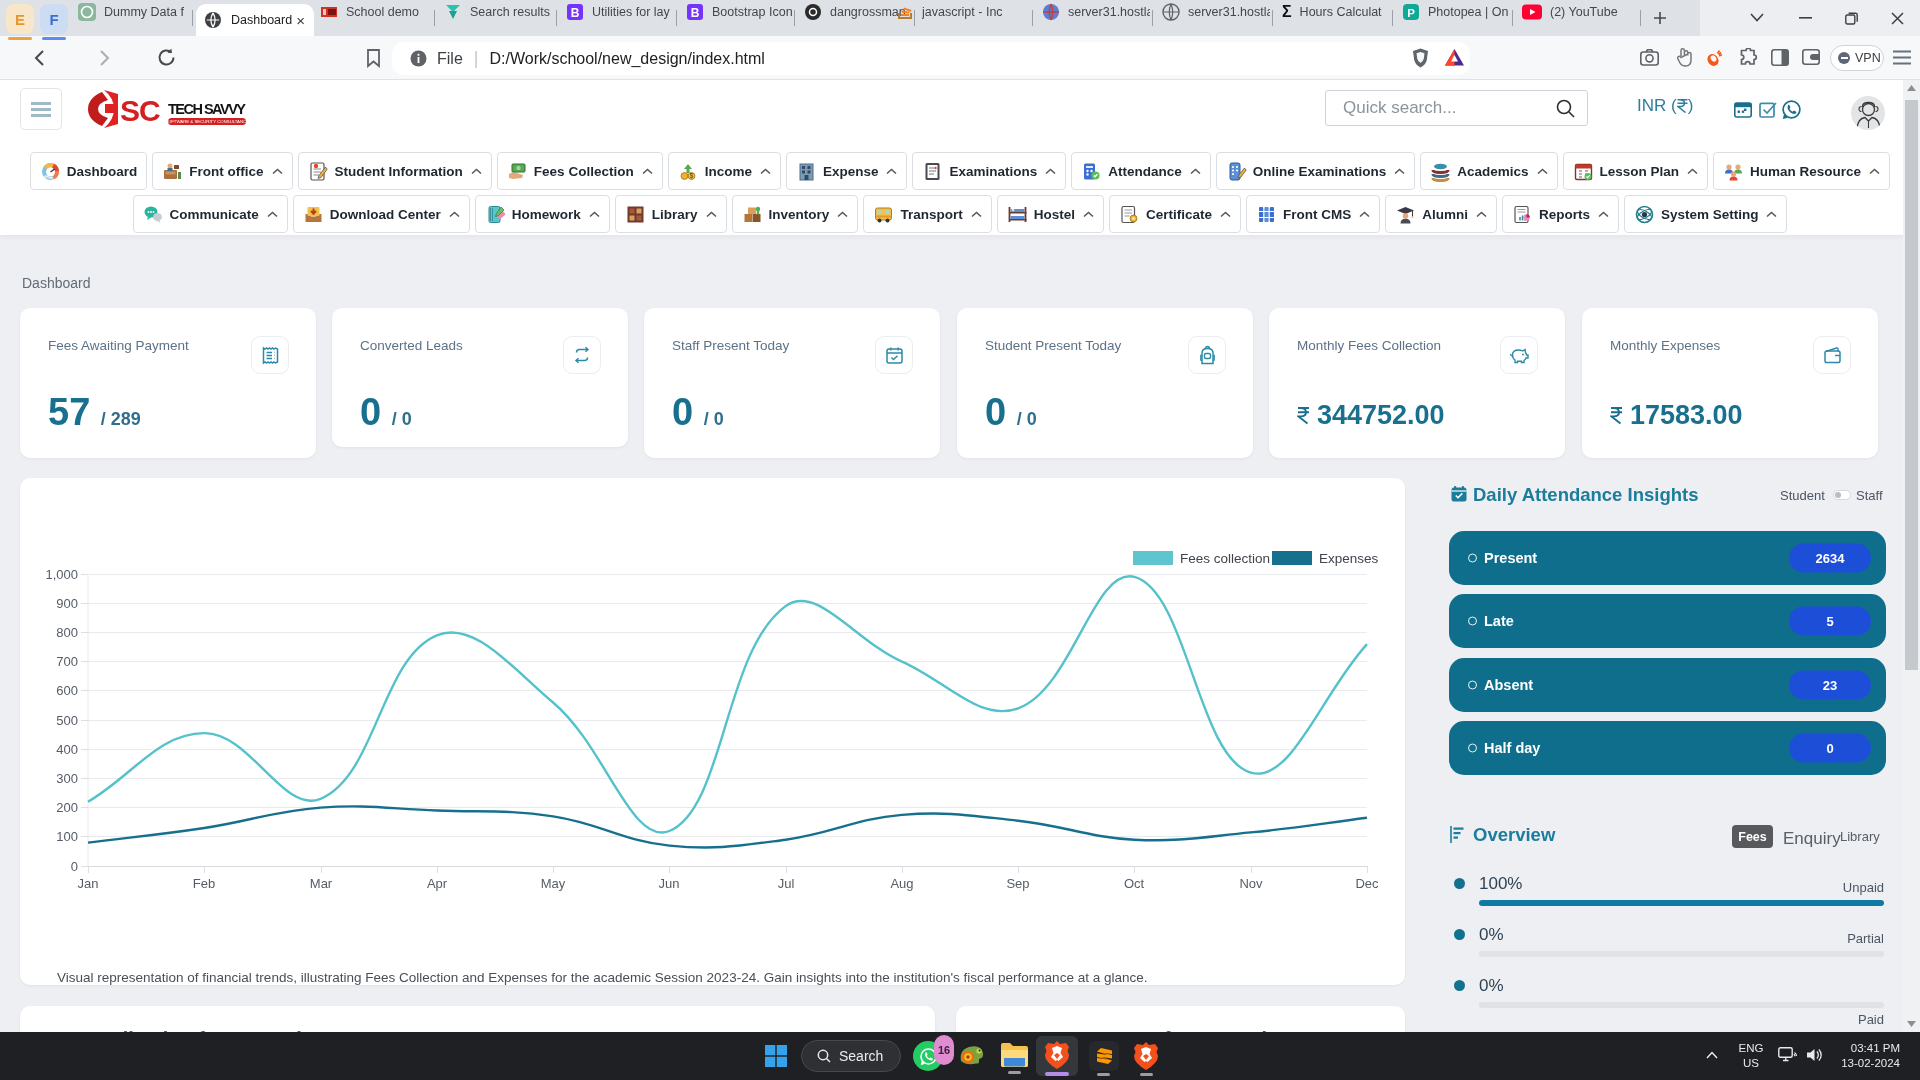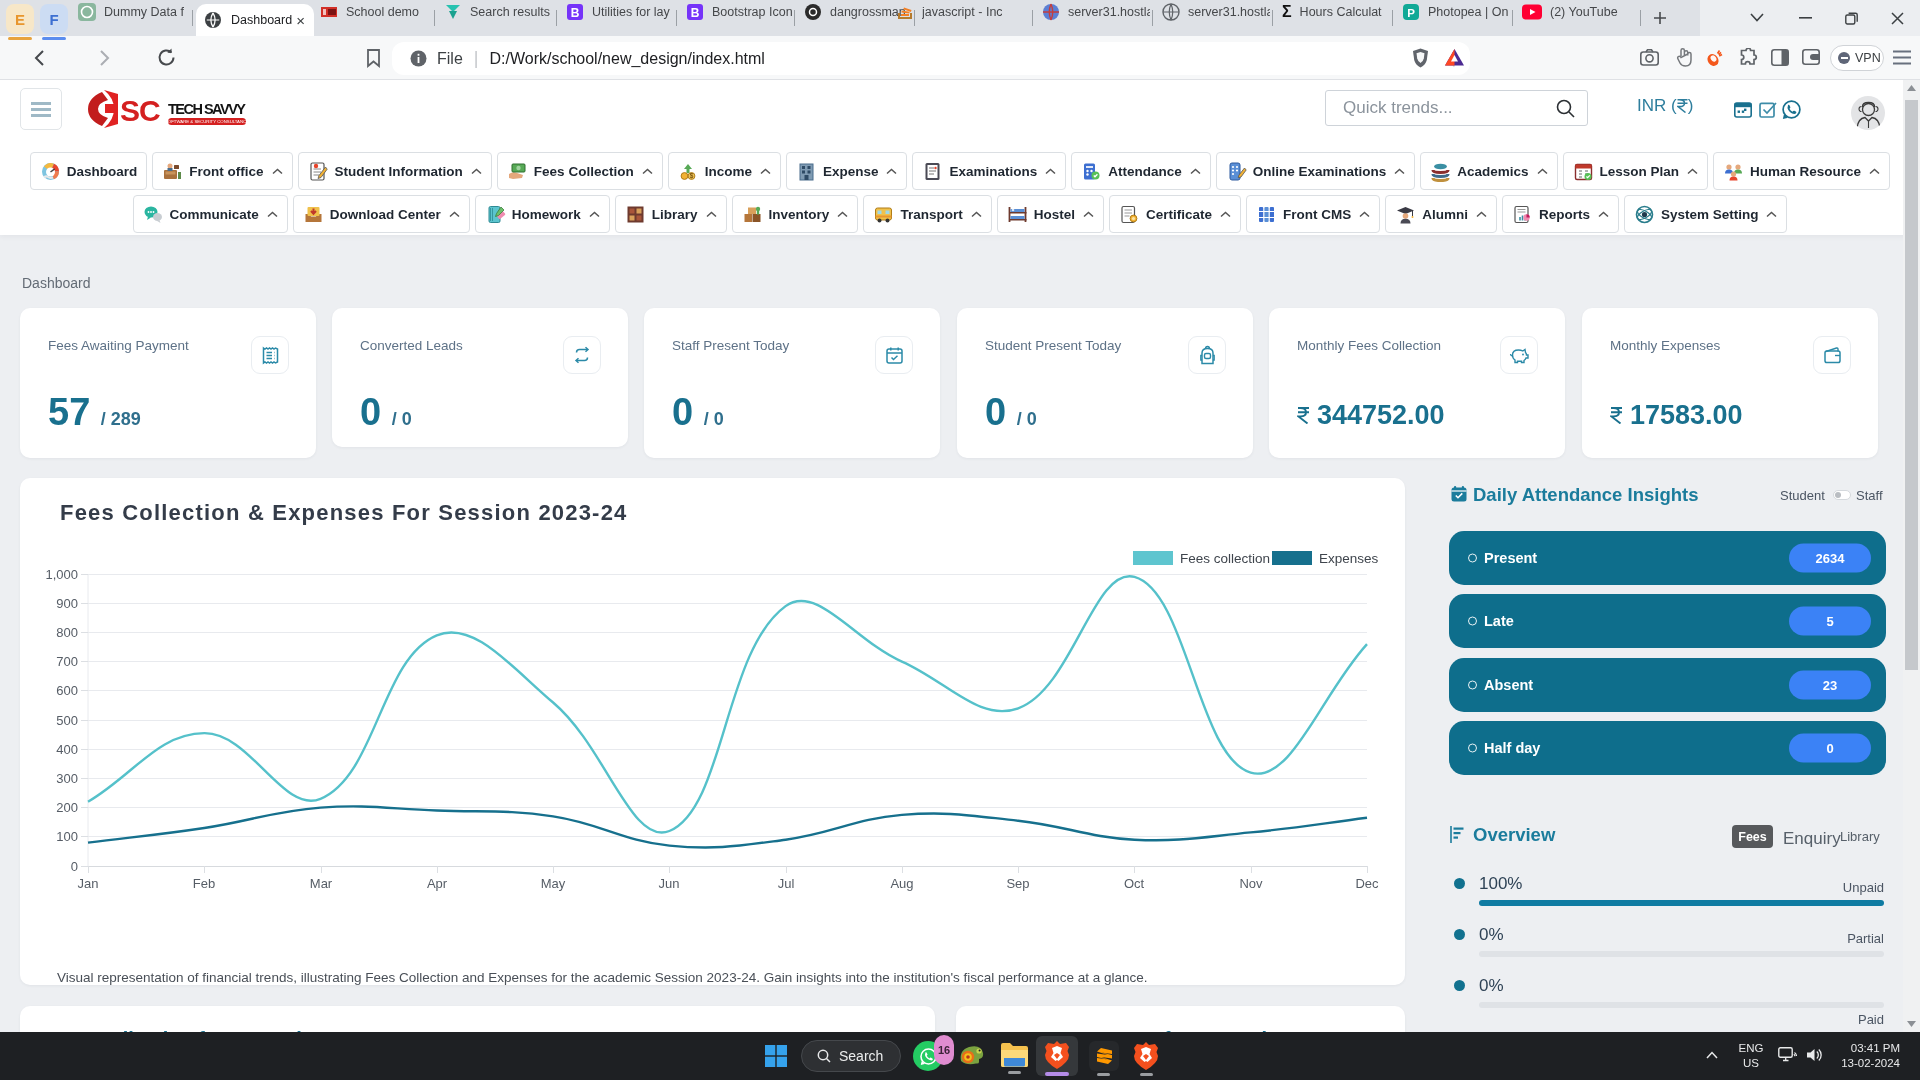--- a/index.html
+++ b/index.html
@@ -27,21 +27,21 @@
 .card { position:absolute; background:#fff; border-radius:10px; box-shadow:0 1px 3px rgba(40,50,60,.06); }
 .scard-title { position:absolute; left:28px; top:30px; font-size:13.5px; color:#5e7287; }
 .icobox { position:absolute; right:27px; top:28px; width:38px; height:38px; border:1px solid #e9edf1; border-radius:9px; display:flex; align-items:center; justify-content:center; }
 .bignum { position:absolute; left:28px; top:83px; font-size:38px; font-weight:bold; color:#19708e; }
 .bignum small { font-size:18px; font-weight:bold; color:#2f6f8d; }
 .rupee-amt { position:absolute; left:28px; top:92px; font-size:27px; font-weight:bold; color:#19708e; display:flex; align-items:center; gap:7px; }
 
 .apill { position:absolute; left:1449px; width:437px; height:54px; background:#0e6e8c; border-radius:15px; }
 .apill .lbl { position:absolute; left:35px; top:50%; transform:translateY(-50%); color:#fff; font-weight:bold; font-size:14.5px; }
 .apill .ring { position:absolute; left:19px; top:50%; transform:translateY(-50%); width:9px; height:9px; border:1.6px solid rgba(255,255,255,.9); border-radius:50%; }
-.apill .badge { position:absolute; right:15px; top:50%; transform:translateY(-50%); width:82px; height:29px; background:#3b82f6; border-radius:15px; color:#fff; font-weight:bold; font-size:13px; display:flex; align-items:center; justify-content:center; }
+.apill .badge { position:absolute; right:15px; top:50%; transform:translateY(-50%); width:82px; height:29px; background:#1d4ed8; border-radius:15px; color:#fff; font-weight:bold; font-size:13px; display:flex; align-items:center; justify-content:center; }
 .ovrow-pct { font-size:17px; color:#2f4356; position:absolute; }
 .ovrow-lab { font-size:13px; color:#4b5563; position:absolute; }
 .ovbar { position:absolute; left:1479px; width:405px; height:6px; border-radius:3px; background:#dfe2e6; }
 .ovdot { position:absolute; width:11px; height:11px; border-radius:50%; background:#11718f; }
 
 #taskbar { position:absolute; left:0; top:1032px; width:1920px; height:48px; background:#1e2023; }
 
 #sbar { position:absolute; left:1903px; top:80px; width:17px; height:952px; background:#f0f1f2; }
 #sthumb { position:absolute; left:1905px; top:100px; width:13px; height:570px; background:#c5c8cc; border-radius:0px; }
 </style>
@@ -264,21 +264,21 @@
       <path d="M18 4 Q4 10 4 21 Q4 32 18 38 L24 30 Q14 27 14 21 Q14 15 24 12 Z" fill="#c21d1d"></path>
       <path d="M20 2 L34 6 L34 36 L20 40 Q30 32 30 21 Q30 10 20 2 Z" fill="#e02222"></path>
       <rect x="21" y="16" width="12" height="9" fill="#e02222"></rect>
       <text x="36" y="33" font-size="30" font-weight="bold" fill="#d42020" font-family="Liberation Sans" letter-spacing="-1">SC</text>
       <text x="84" y="26" font-size="14.5" font-weight="bold" fill="#141414" font-family="Liberation Sans" textLength="78">TECH SAVVY</text>
       <rect x="84" y="30" width="78" height="7" rx="3.5" fill="#d42020"></rect>
       <text x="123" y="35.3" font-size="4.3" fill="#fff" text-anchor="middle" font-family="Liberation Sans">SOFTWARE &amp; SECURITY CONSULTANCY</text>
     </svg>
 
     <div class="abs" style="left:1325px; top:10px; width:263px; height:36px; border:1px solid #ced3d9; border-radius:3px; display:flex; align-items:center;">
-      <span style="margin-left:17px; font-size:17px; color:#8b939c;">Quick trends...</span>
+      <span style="margin-left:17px; font-size:17px; color:#8b939c;">Quick search...</span>
       <svg style="margin-left:auto; margin-right:12px;" width="19" height="19" viewBox="0 0 19 19">
           <circle cx="8" cy="8" r="6.5" fill="none" stroke="#2b2f33" stroke-width="1.6"></circle>
           <path d="M13 13 L18 18" stroke="#2b2f33" stroke-width="1.6"></path>
         </svg>
     </div>
 
     <div class="abs" style="left:1637px; top:16px; font-size:17px; color:#2e7e9d;">INR (<svg width="11" height="14" viewBox="0 0 11 14" style="vertical-align:-2px;">
           <path d="M0.5 0.8 H10.5 M0.5 4.2 H10.5 M2.5 0.8 Q7.5 0.8 7.5 4.2 Q7.5 7.6 2.5 7.6 H1 L8.5 13.5" fill="none" stroke="#2e7e9d" stroke-width="1.5"></path>
         </svg>)</div>
 
@@ -598,21 +598,20 @@
             <rect x="2" y="5" width="15" height="11.5" rx="1.8" fill="none" stroke="#2b8aa8" stroke-width="1.5"></rect>
             <path d="M12 9.5 H17" stroke="#2b8aa8" stroke-width="1.4"></path>
           </svg>
         </div>
       <div class="rupee-amt"><svg width="13" height="17" viewBox="0 0 13 17">
             <path d="M1 1 H12 M1 5.2 H12 M3.5 1 Q9 1 9 5.2 Q9 9.4 3.5 9.4 H1.5 L10.5 16.5" fill="none" stroke="#19708e" stroke-width="1.9"></path>
           </svg>17583.00</div>
     </div>
   </div>
   <div id="chartcard" class="card" style="left:20px; top:398px; width:1385px; height:507px;">
-    <div class="abs" style="left:40px; top:22px; font-size:22px; font-weight:bold; color:#343c49; letter-spacing:1.2px;">Fees Collection &amp; Expenses For Session 2023-24</div>
     <svg class="abs" style="left:0; top:0;" width="1385" height="507" viewBox="0 0 1385 507">
 
       <rect x="1113" y="73" width="40" height="14" fill="#5ec5cf"></rect>
       <text x="1160" y="85" font-size="13.5" fill="#3f454d" font-family="Liberation Sans">Fees collection</text>
       <rect x="1252" y="73" width="40" height="14" fill="#16708d"></rect>
       <text x="1299" y="85" font-size="13.5" fill="#3f454d" font-family="Liberation Sans">Expenses</text>
 
       <g stroke="#e8eaee" stroke-width="1">
         <path d="M68 96.5 H1347 M68 125.5 H1347 M68 154.5 H1347 M68 183.5 H1347 M68 212.5 H1347 M68 242.5 H1347 M68 271.5 H1347 M68 300.5 H1347 M68 329.5 H1347 M68 358.5 H1347"></path>
         <path d="M68 96 V388"></path>

